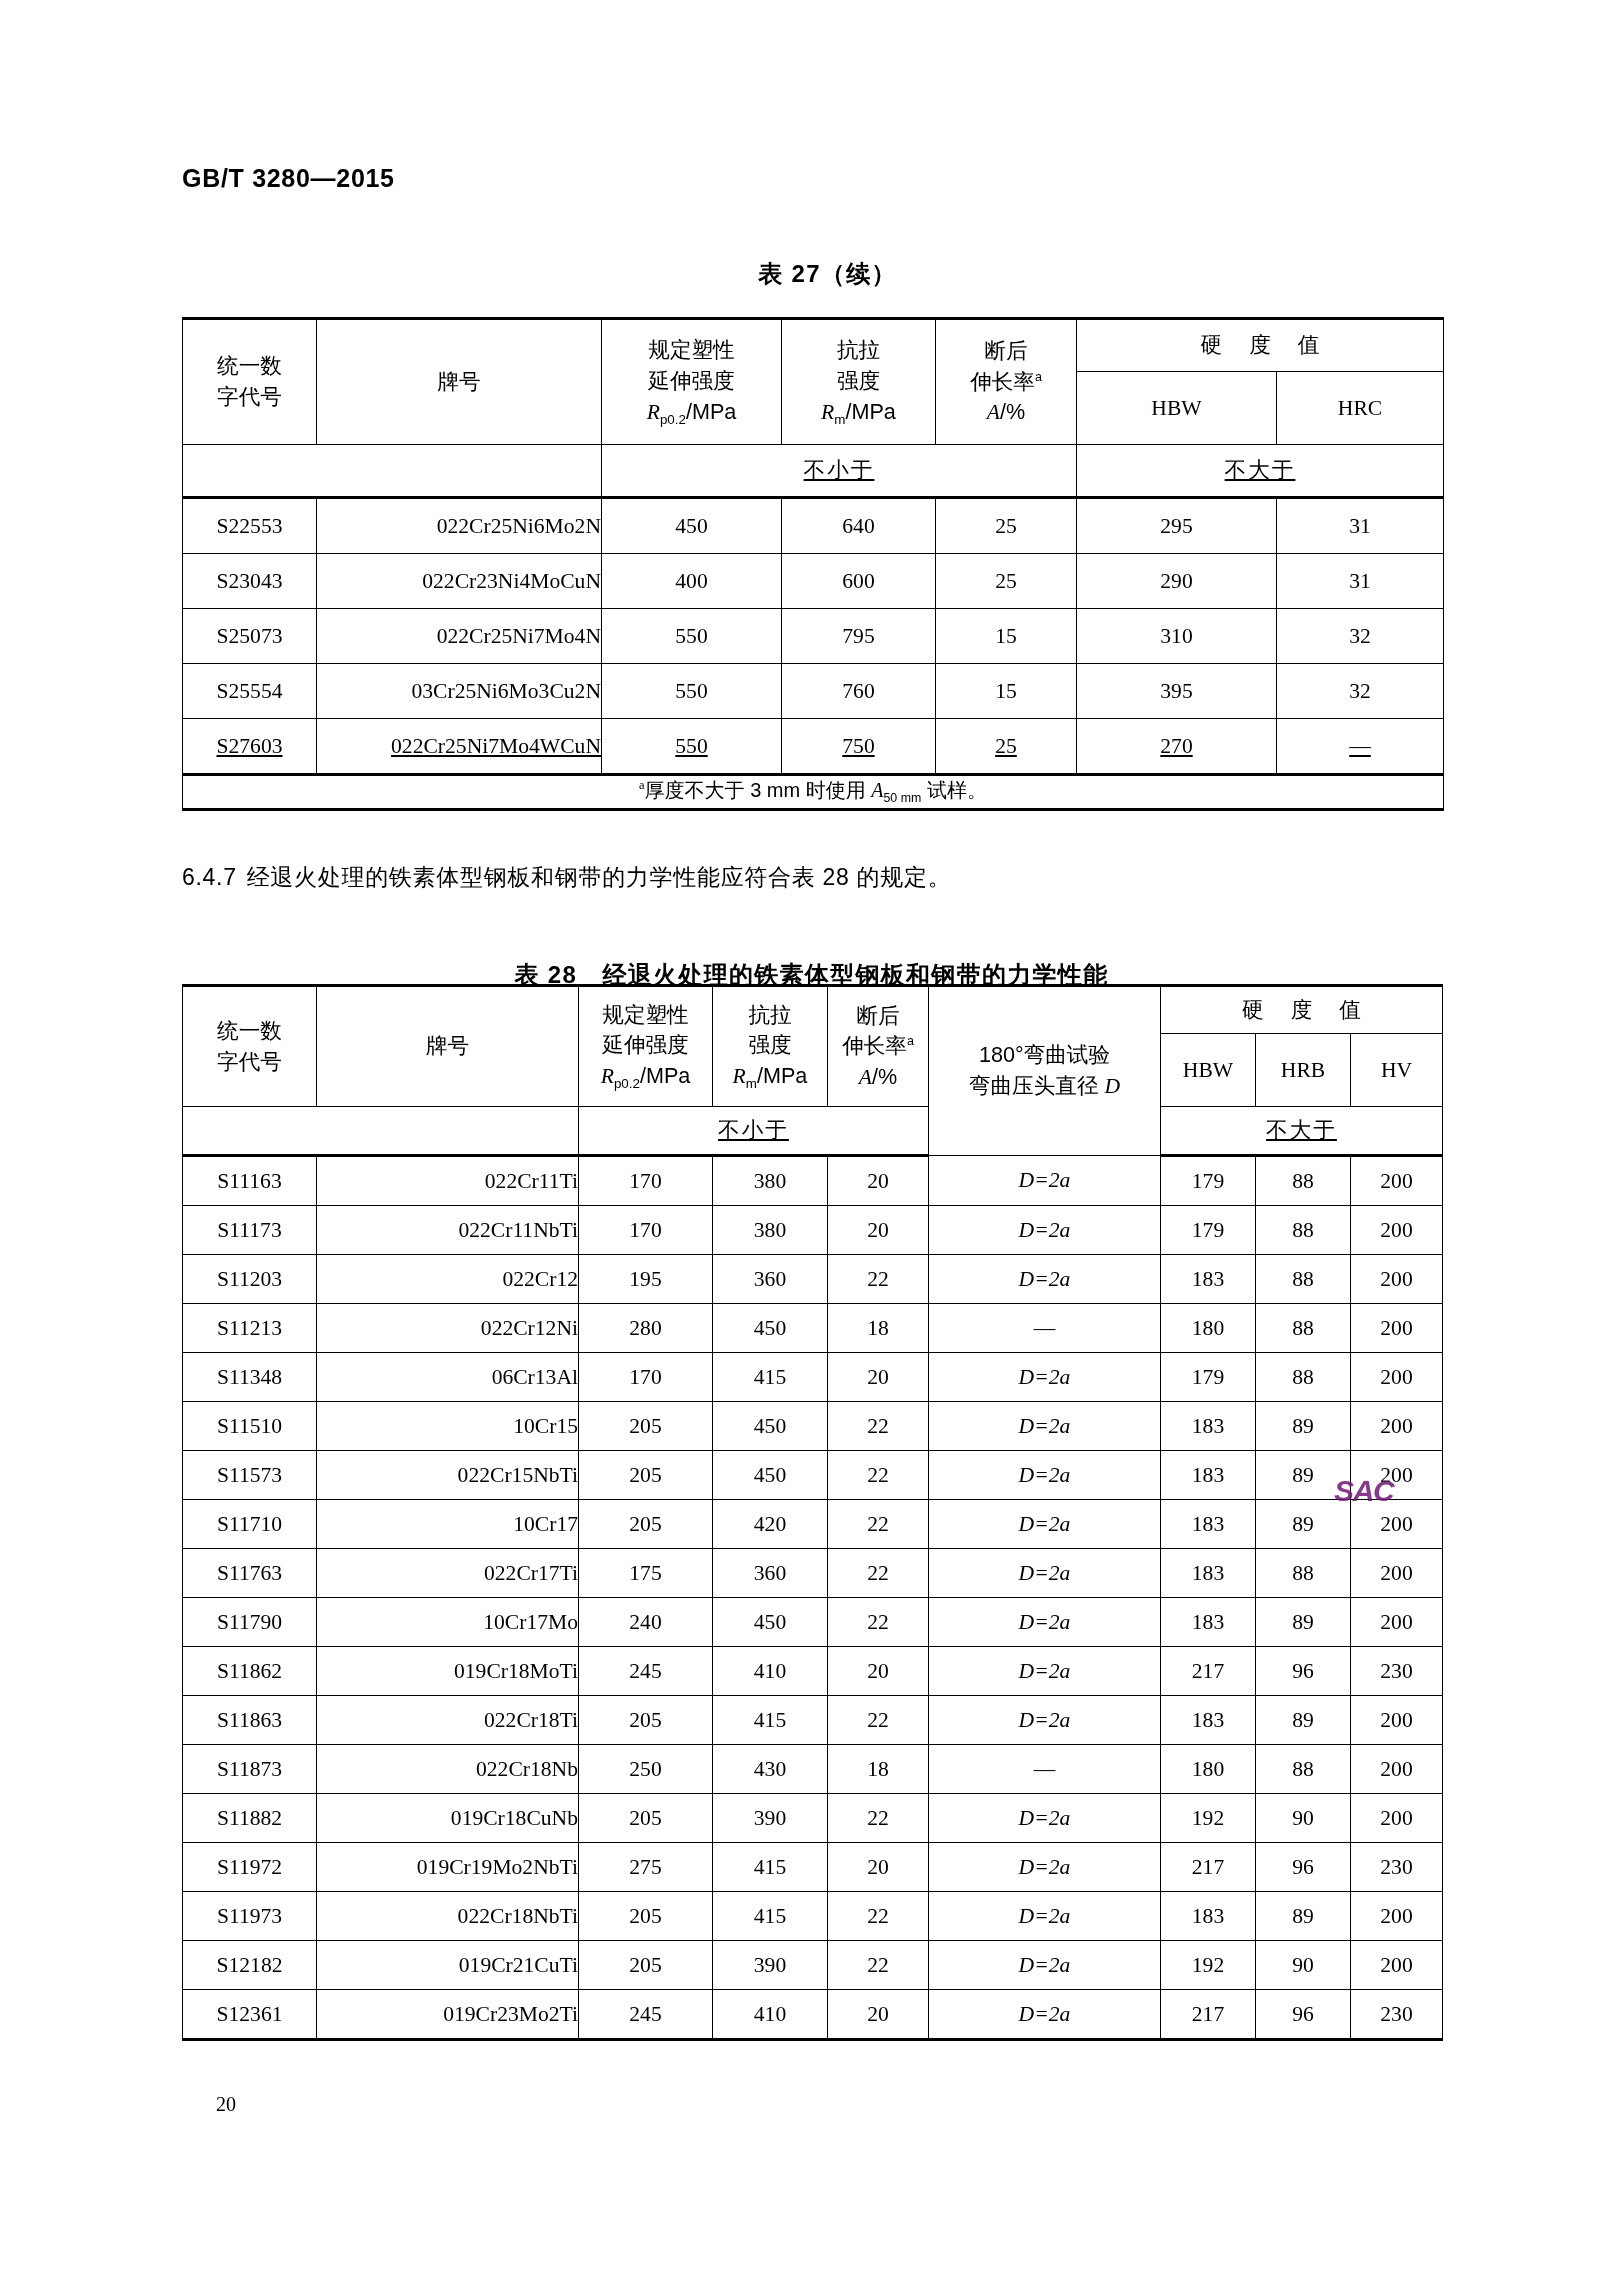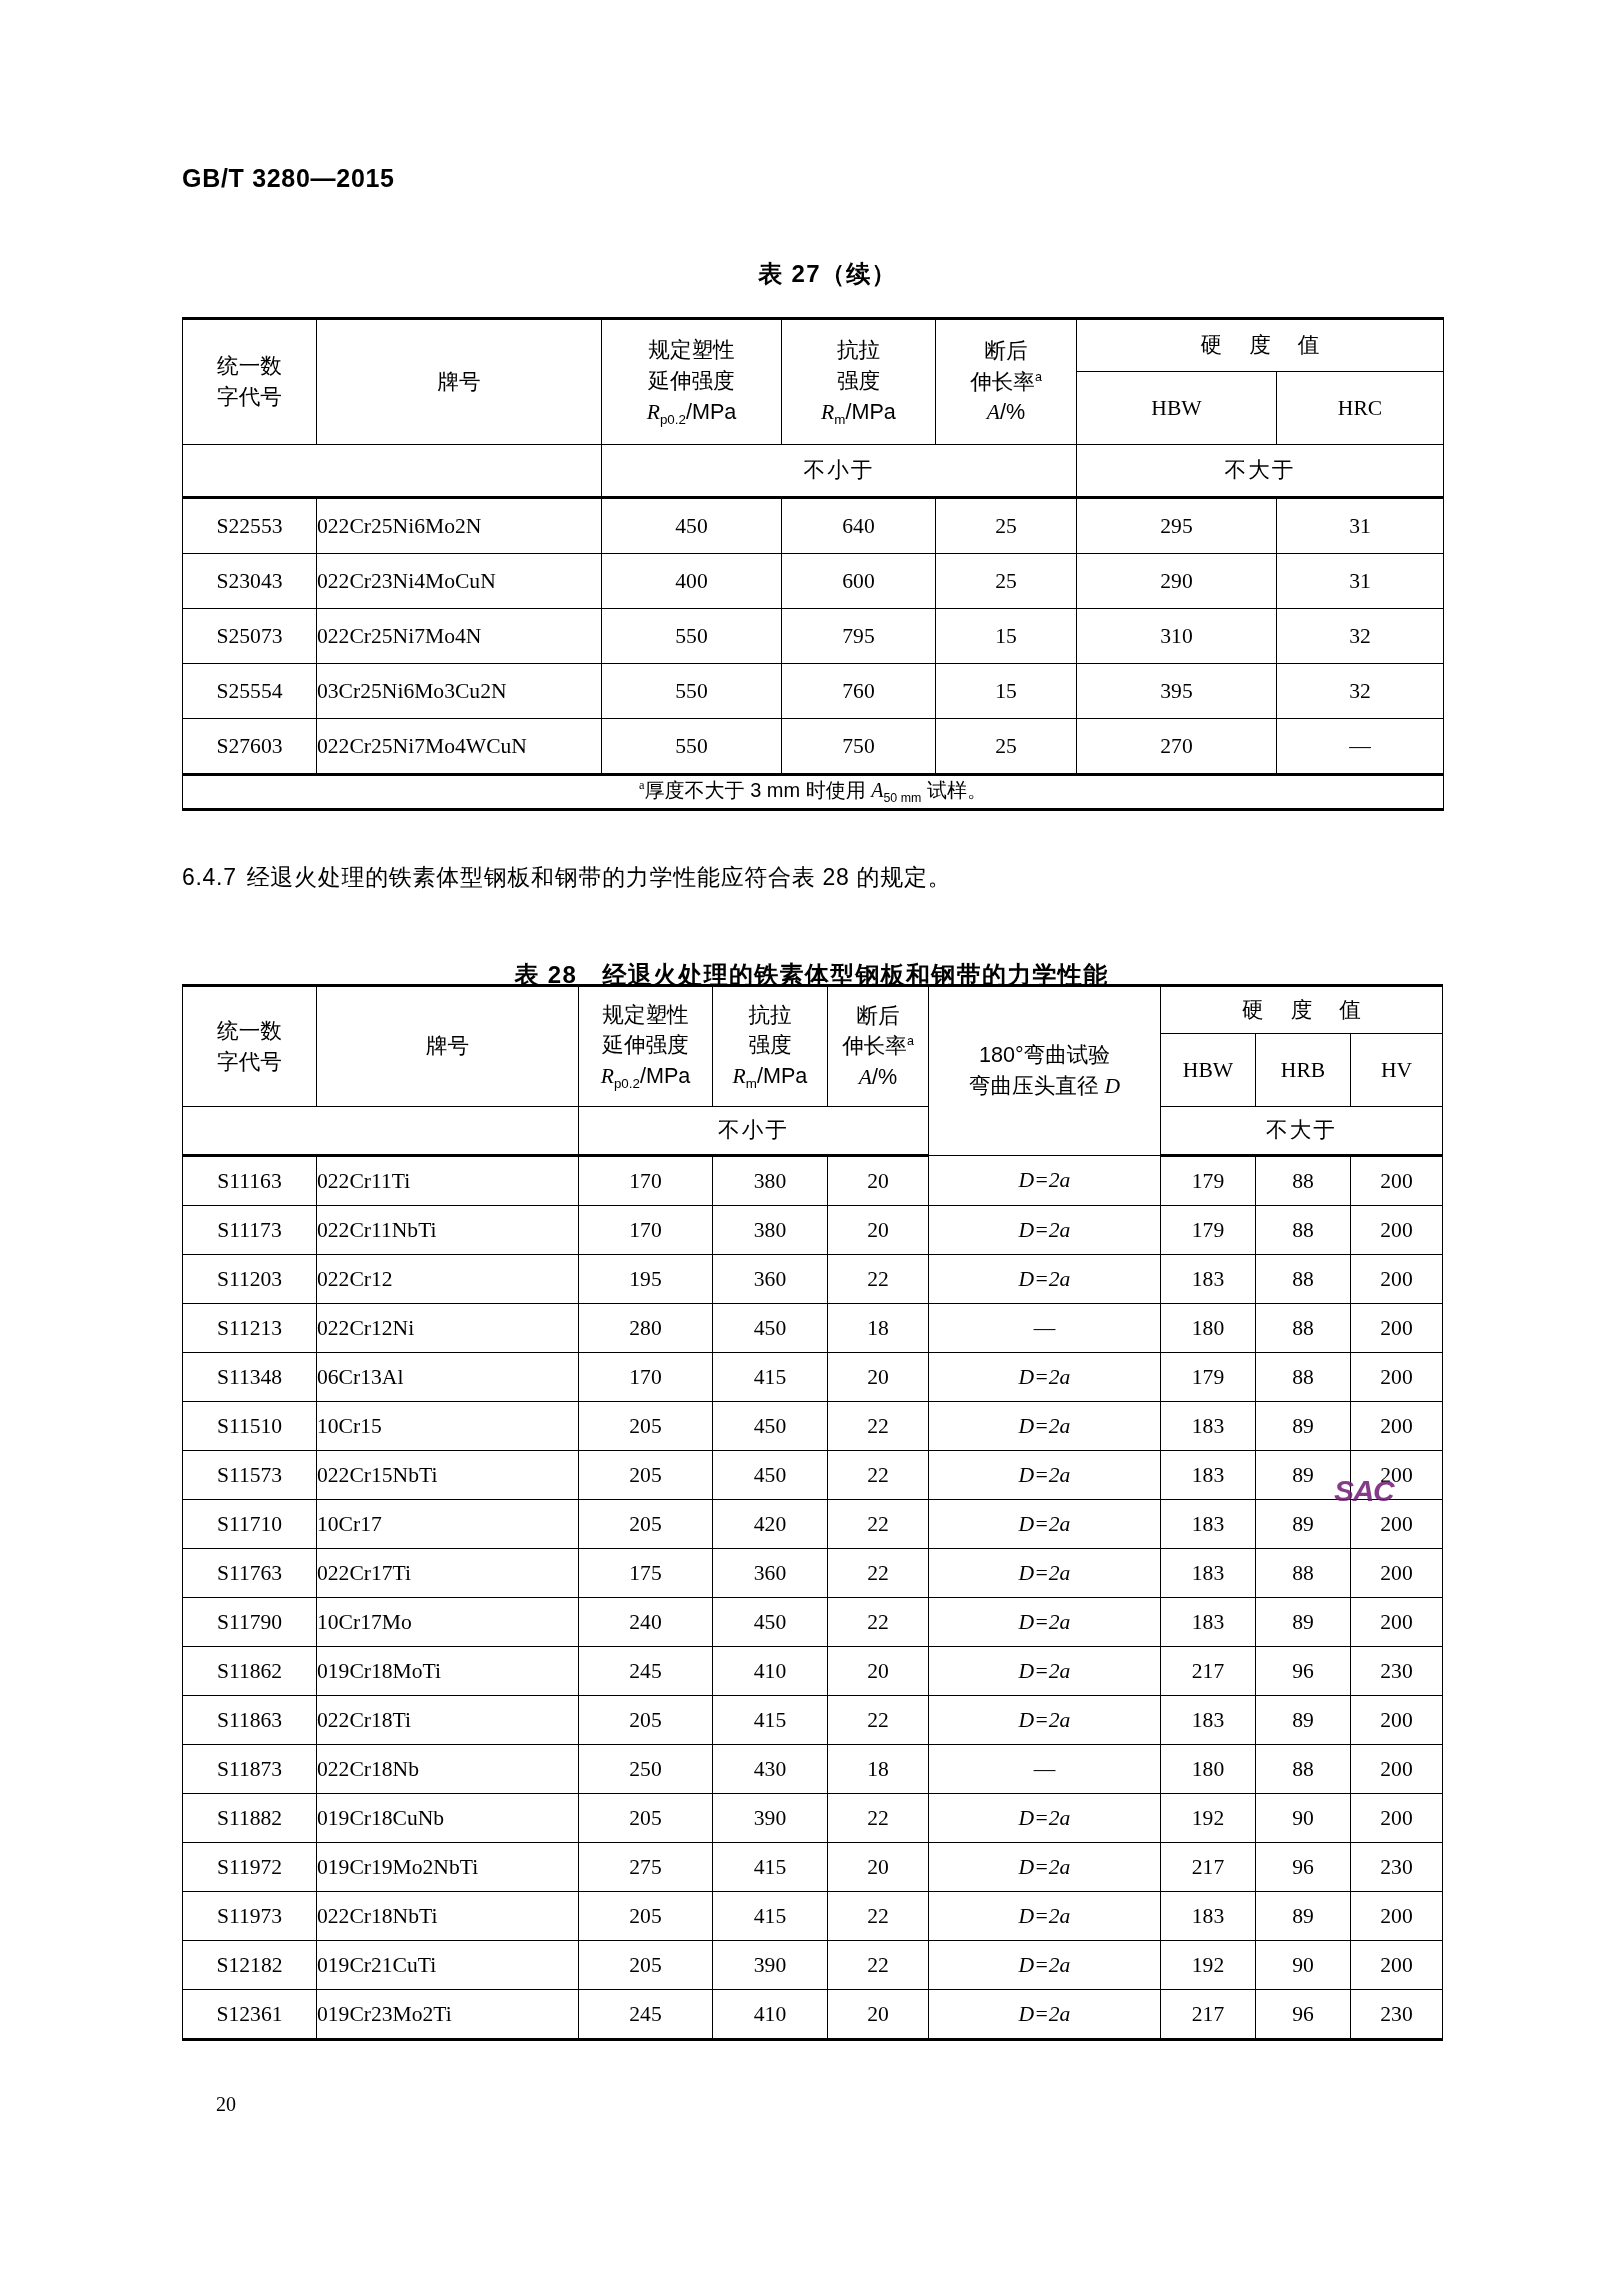--- a/index.html
+++ b/index.html
@@ -51,23 +51,23 @@
   .std-table td, .std-table th {
     border: 1px solid #000;
     text-align: center;
     vertical-align: middle;
     font-weight: normal;
     padding: 0;
     line-height: 1.42;
   }
   .std-table .outer-top    { border-top-width: 3.3px; }
   .std-table .outer-bottom { border-bottom-width: 3.3px; }
-  .std-table .thick-bottom { border-bottom-width: 3.3px; }
+  .std-table .thick-bottom { border-bottom-width: 3.3px; text-decoration: underline; }
   .std-table .left-cell {
-    text-align: left;
+    text-align: right;
     padding-left: 0;
   }
   .hdr-cn {
     font-family: "Liberation Sans", "DejaVu Sans", sans-serif;
     font-size: 21.6px;
   }
   .hdr-line { display: block; }
   .mathvar {
     font-family: "Liberation Serif", "DejaVu Serif", serif;
     font-style: italic;

